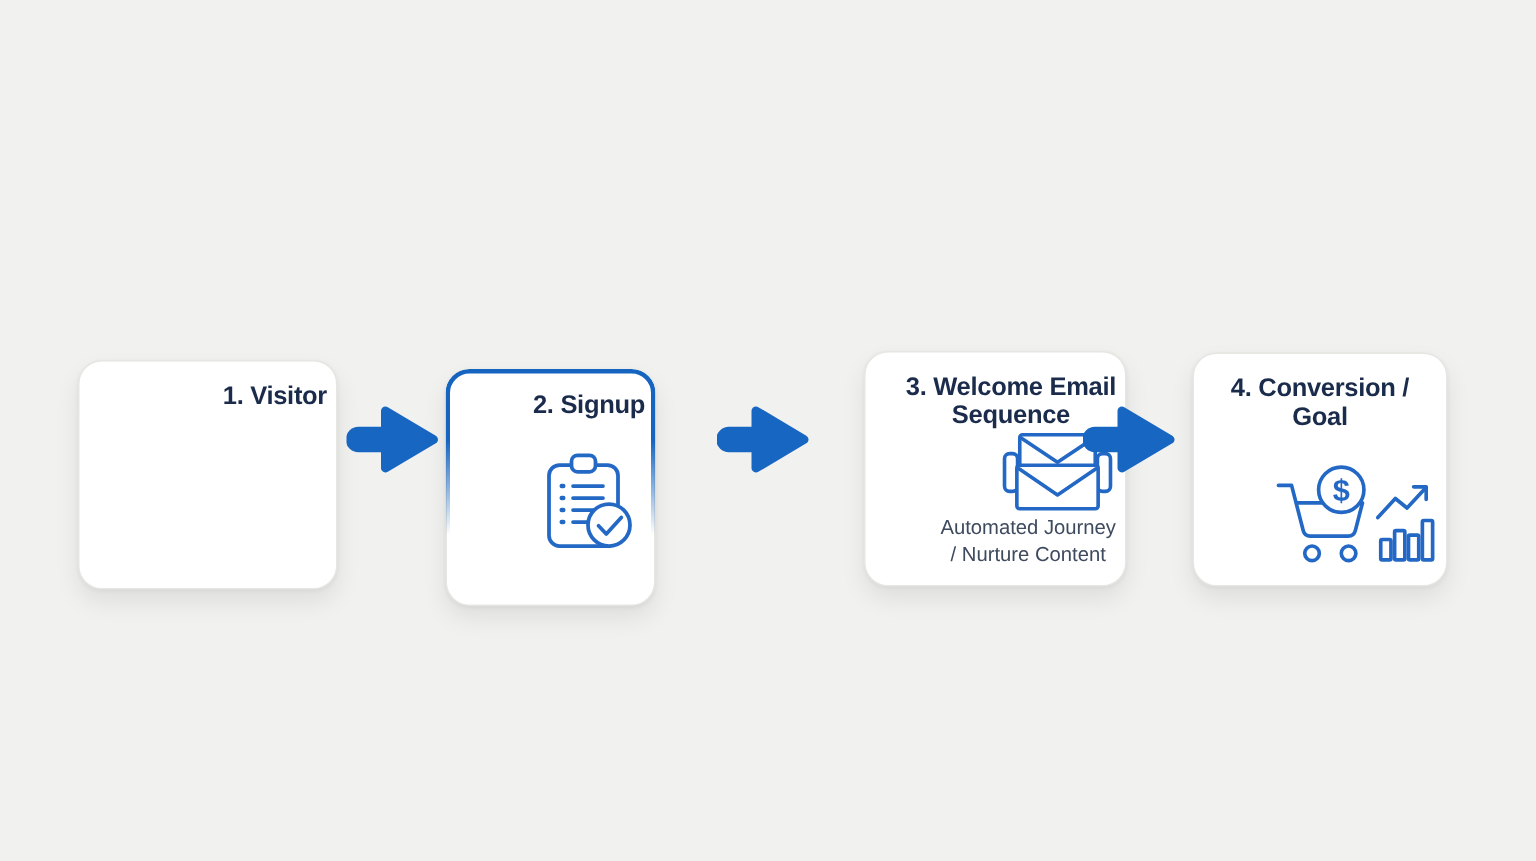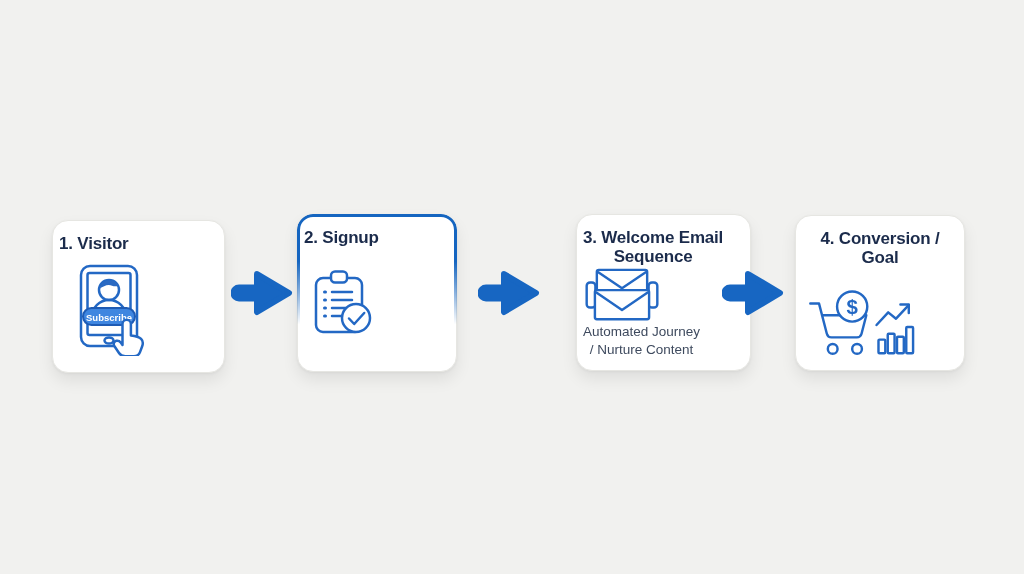--- a/index.html
+++ b/index.html
@@ -10,25 +10,25 @@
     overflow:hidden;
   }
   .stage{position:relative;width:1024px;height:574px;}
 
   .card{
     position:absolute;
     background:#ffffff;
     border:1px solid #e6e6e2;
     border-radius:16px;
     box-shadow:0 8px 16px rgba(0,0,0,0.08), 0 1px 3px rgba(0,0,0,0.05);
-    display:flex;flex-direction:column;align-items:flex-start;
-    padding:13px 6px 10px;box-sizing:border-box;
+    display:flex;flex-direction:column;align-items:flex-end;
+    padding:13px 6px 10px;box-sizing:border-box;margin-top:20px;
   }
   .card-1{left:52px;top:220px;width:173px;height:153px;}
-  .card-2{left:297px;top:214px;width:160px;height:158px;}
+  .card-2{left:297px;top:226px;width:140px;height:158px;}
   .card-3{left:576px;top:214px;width:175px;height:157px;}
   .card-4{left:795px;top:215px;width:170px;height:156px;gap:24px;}
 
   
   .card-highlight::after{
     content:"";position:absolute;inset:-1px;pointer-events:none;
     border:3px solid #1565c0;border-radius:16px;
     -webkit-mask:linear-gradient(180deg,#000 30%,transparent 70%);
             mask:linear-gradient(180deg,#000 30%,transparent 70%);
   }
@@ -52,37 +52,20 @@
   .stroke{fill:none;stroke:#2368c4;stroke-width:2.5;stroke-linecap:round;stroke-linejoin:round;}
   .stroke-fill{fill:#ffffff;stroke:#2368c4;stroke-width:2.5;stroke-linecap:round;stroke-linejoin:round;}
 </style>
 </head>
 <body>
 
 <div class="stage">
 
   <div class="card card-1">
     <div class="card-title">1. Visitor</div>
-    <div class="icon-wrap">
-      <svg width="96" height="96" viewBox="0 0 96 96">
-
-        <rect class="stroke" x="22" y="6" width="56" height="80" rx="9"></rect>
-        <rect class="stroke" x="28.5" y="13" width="43" height="62" rx="2"></rect>
-        <ellipse class="stroke" cx="50" cy="80.5" rx="4.5" ry="3"></ellipse>
-
-        <circle class="stroke" cx="50" cy="30" r="10"></circle>
-        <path d="M40.8 28.5 a10 10 0 0 1 18.5 -3 c-3.5 2.2 -6.5 -0.5 -9.5 -0.5 c-3.2 0 -6.2 2 -9 3.5 z" fill="#2a69c2"></path>
-        <path class="stroke" d="M33 57 a17 17 0 0 1 34 0"></path>
-
-        <rect x="24" y="48" width="52" height="17" rx="8.5" fill="#3f86e0" stroke="#1e5bb4" stroke-width="2"></rect>
-        <text x="50" y="60.5" text-anchor="middle" font-family="Liberation Sans, sans-serif" font-size="9.5" font-weight="bold" fill="#ffffff">Subscribe</text>
-
-        <path class="stroke-fill" stroke-width="2.6" d="M63.5 64 a4.2 4.2 0 0 1 8.4 0 l0 11.5 c3.8 0.4 8.2 1.4 10.2 3.4 c2 2 2 5 1 7.6 l-2.1 5.6 c-1 2.6 -3.2 4.1 -6.1 4.1 h-8.7 c-2.6 0 -4.8 -1.1 -6.2 -3.2 l-4.7 -7 c-1.3 -2 -0.2 -4.7 2 -5.2 c1.6 -0.4 3.4 0.4 4.4 1.8 l1.8 2.4 z"></path>
-      </svg>
-    </div>
   </div>
 
   <div class="arrow arrow-1">
     <svg width="62" height="48" viewBox="0 0 62 48">
       <line x1="8" y1="24" x2="26" y2="24" stroke="#1766c2" stroke-width="17" stroke-linecap="round"></line>
       <polygon points="26,5 58,24 26,43" fill="#1766c2" stroke="#1766c2" stroke-width="6" stroke-linejoin="round"></polygon>
     </svg>
   </div>
 
   <div class="card card-2 card-highlight">

